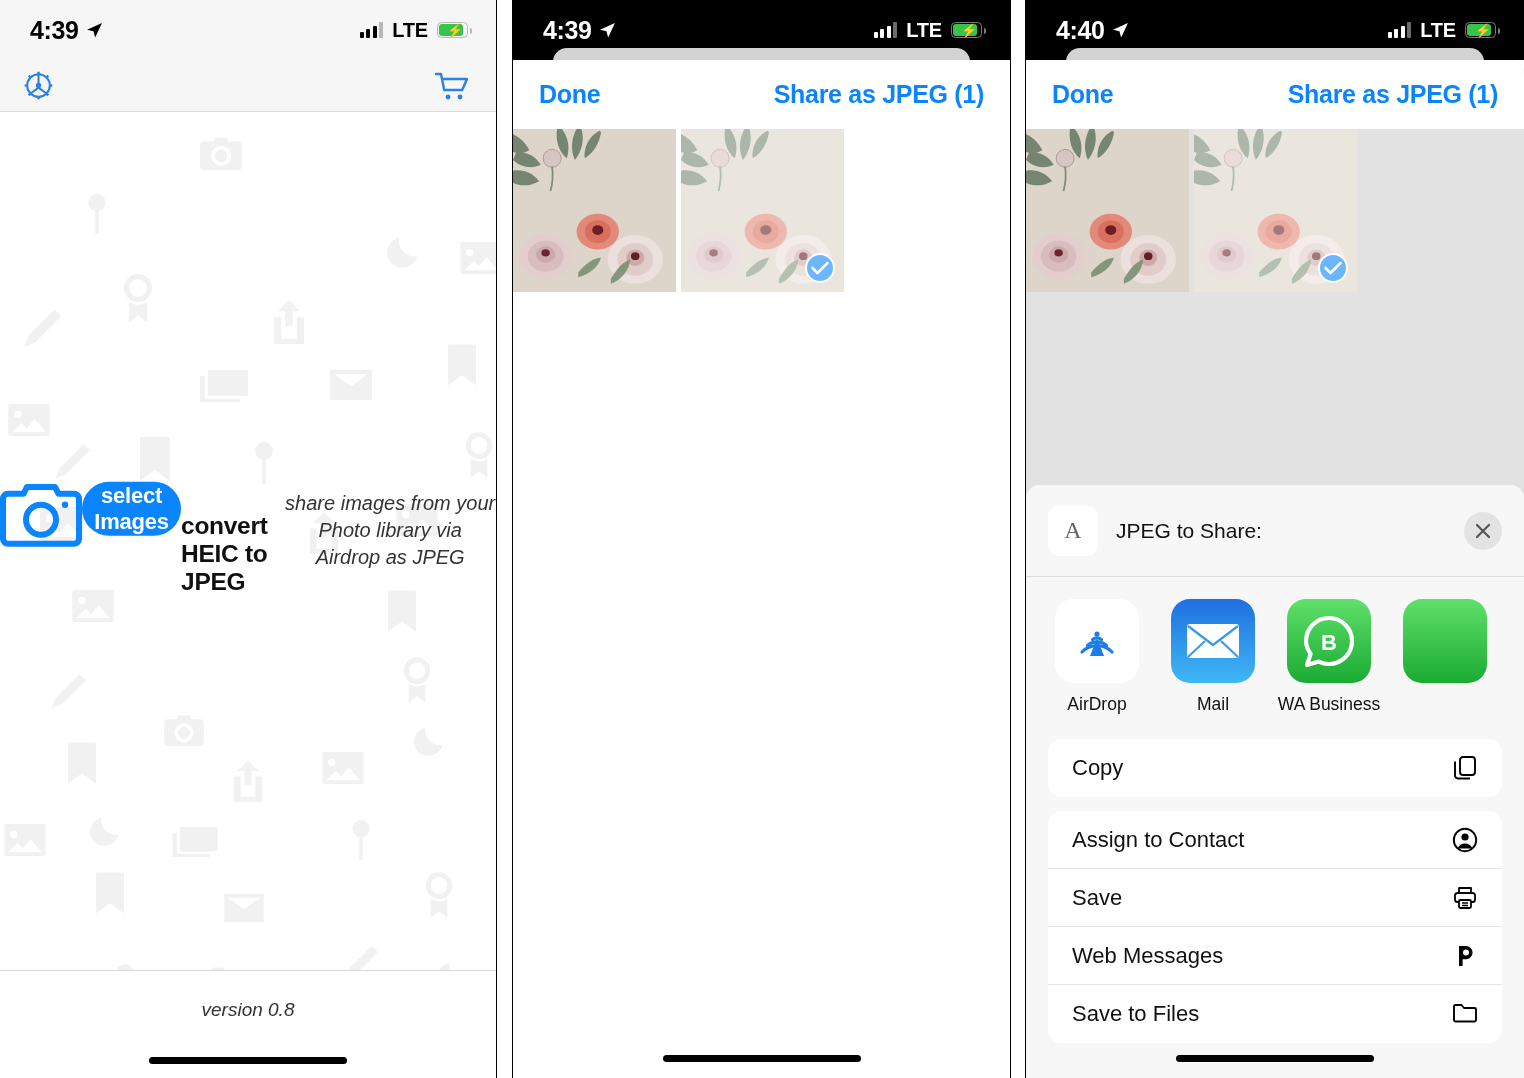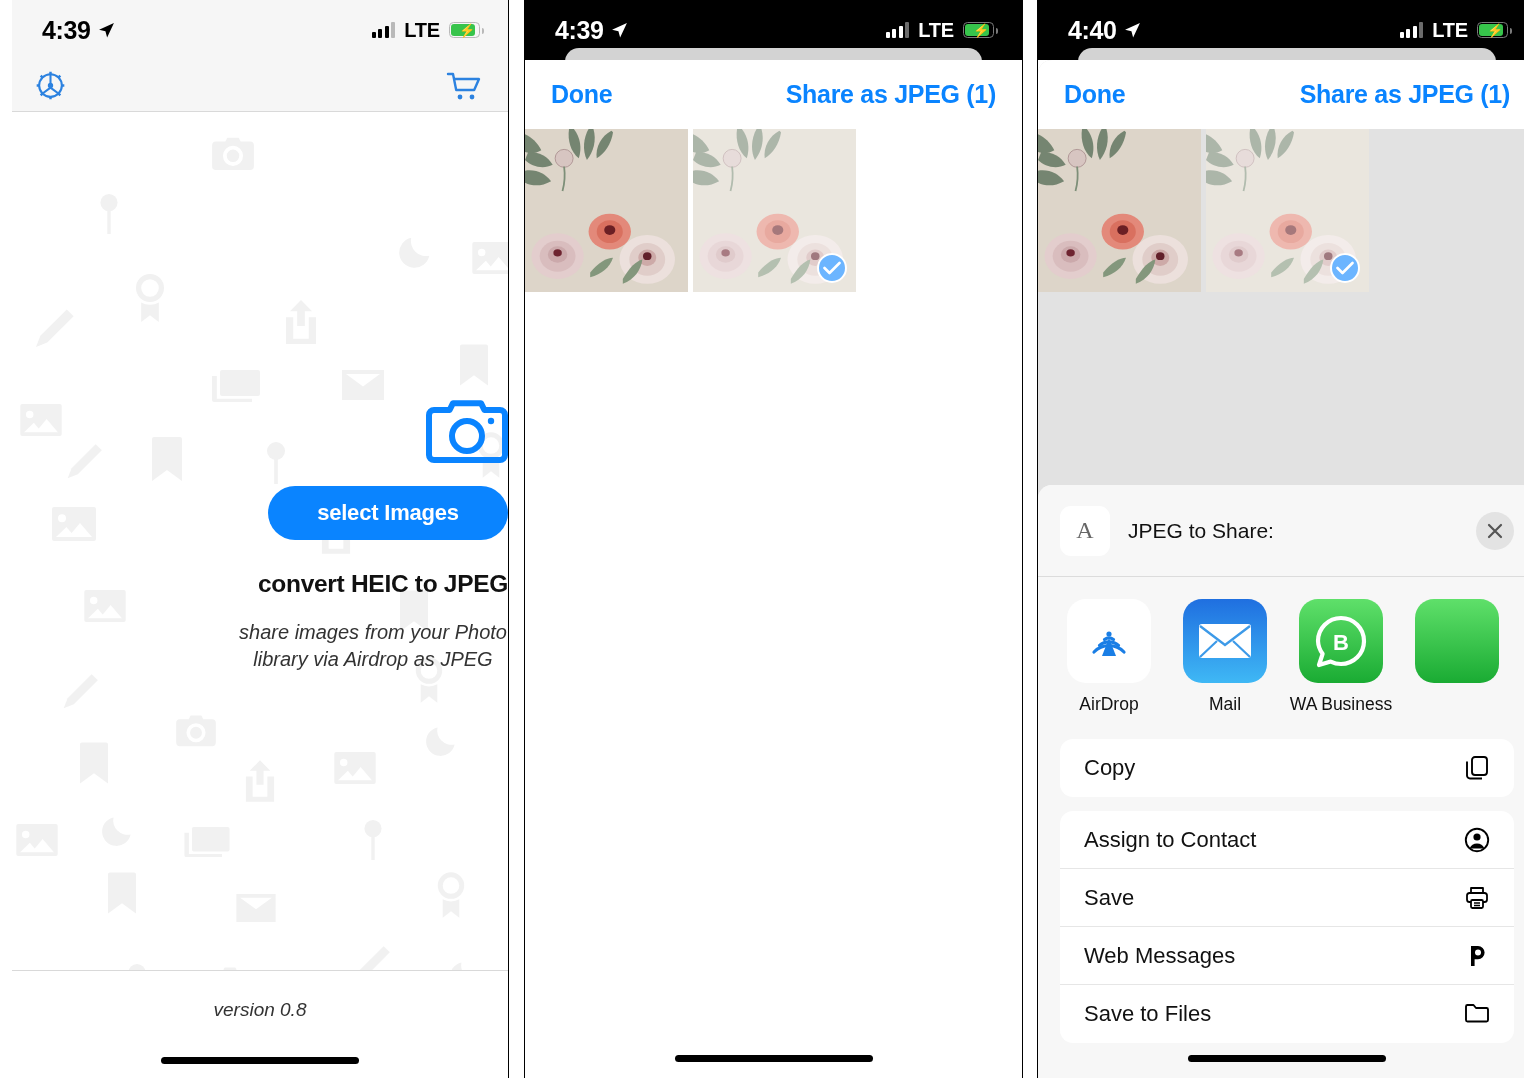--- a/index.html
+++ b/index.html
@@ -2,21 +2,21 @@
 <html><head>
 <meta charset="utf-8">
 <style>
   * { box-sizing: border-box; margin: 0; padding: 0; }
   html, body {
     width: 1524px; height: 1078px;
     background: #ffffff;
     font-family: "Liberation Sans", sans-serif;
     overflow: hidden;
   }
-  .stage { position: relative; width: 1524px; height: 1078px; display: flex; padding-left: 12px; }
+  .stage { position: relative; width: 1524px; height: 1078px; display: flex; }
 
   .phone {
     position: relative;
     height: 1078px;
     overflow: hidden;
     background: #ffffff;
     border-left: 1.5px solid #000;
     border-right: 1.5px solid #000;
     flex: 0 0 auto;
   }
@@ -67,31 +67,31 @@
   }
   .ic-btn { background:none; border:none; cursor:pointer; display:flex; align-items:center; }
   .p1-body {
     position: relative; height: calc(1078px - 60px - 52px - 108px);
     background:#ffffff; overflow:hidden;
   }
   .watermark { position:absolute; inset:0; opacity:1; }
   .wm-ico { position:absolute; color:#f1f1f1; }
   .p1-center {
     position:absolute; left:0; right:0; top:50%; transform:translateY(-52%);
-    display:flex; flex-direction:column; align-items:flex-end;
+    display:flex; flex-direction:row; align-items:flex-start;
   }
   .cam-icon { margin-bottom: 16px; }
   .select-btn {
     width: 240px; height: 54px; border-radius: 27px;
     background:#0a84ff; color:#fff; border:none;
     font-size: 22px; font-weight: 700; letter-spacing:-0.2px;
     font-family:"Liberation Sans", sans-serif; cursor:pointer;
   }
   .headline { margin-top: 30px; font-size:24.5px; font-weight:700; color:#111; letter-spacing:-0.3px;}
-  .subline { margin-top: 21px; font-size:20px; font-style:italic; color:#333;
+  .subline { margin-top: 8px; font-size:20px; font-style:italic; color:#333;
              text-align:center; line-height:1.35; max-width: 270px;}
   .p1-footer {
     position:relative; height:108px; background:#ffffff;
     border-top: 1px solid #d9d9d9;
     display:flex; flex-direction:column; align-items:center; justify-content:flex-start;
   }
   .version { margin-top: 28px; font-size:19px; font-style:italic; color:#333; }
   .home-ind {
     position:absolute; left:50%; transform:translateX(-50%); bottom:14px;
     width: 198px; height: 7px; border-radius:4px; background:#000;

